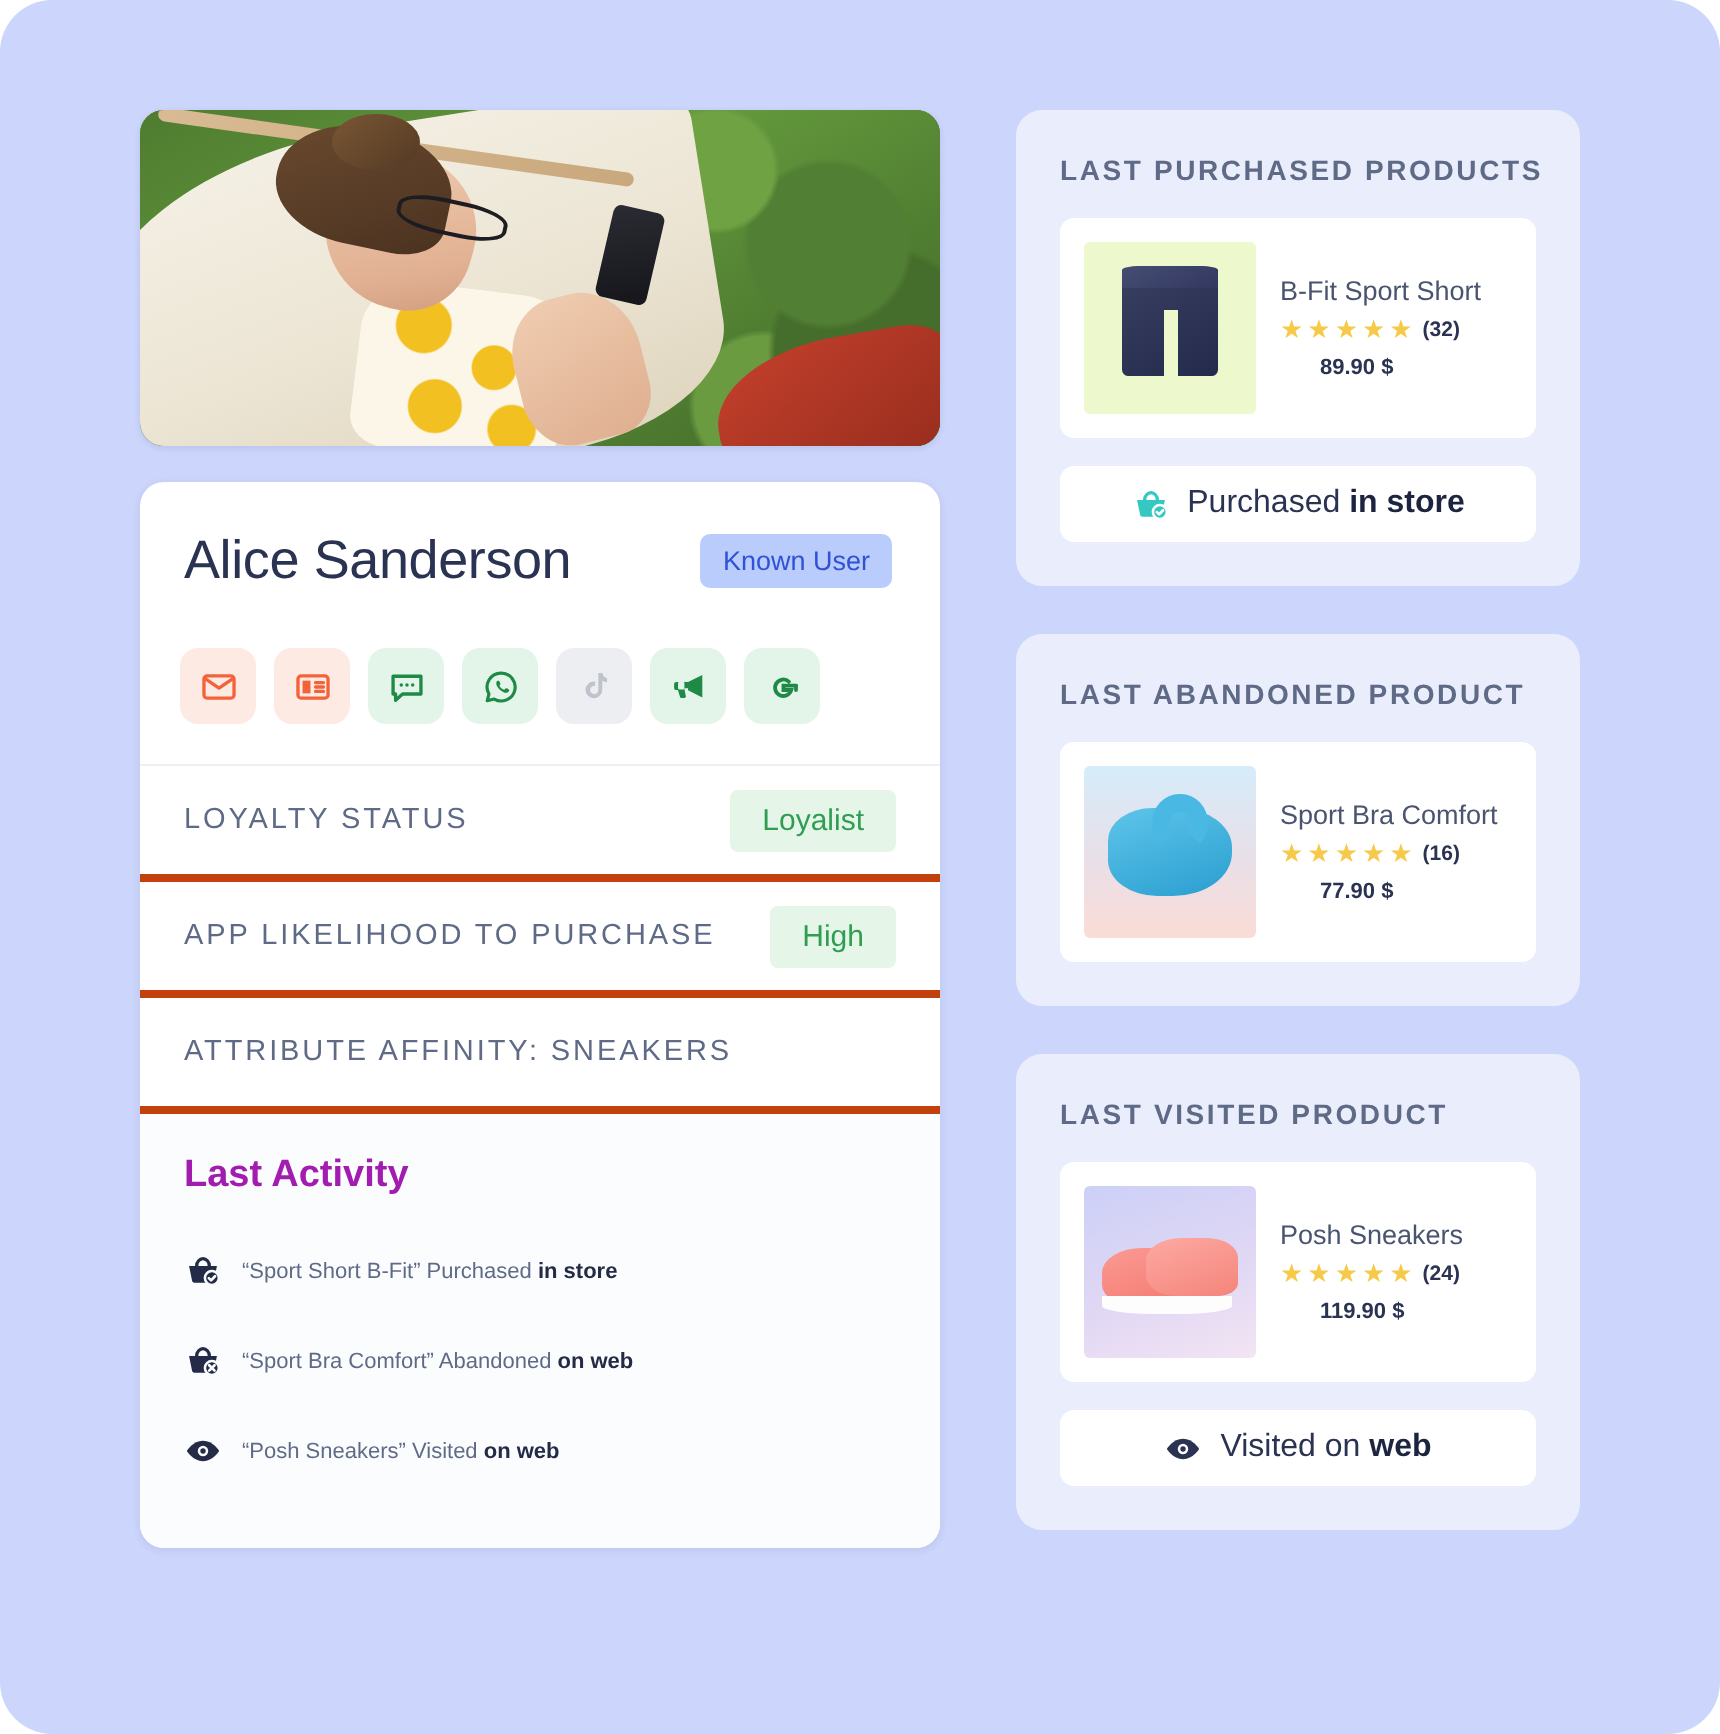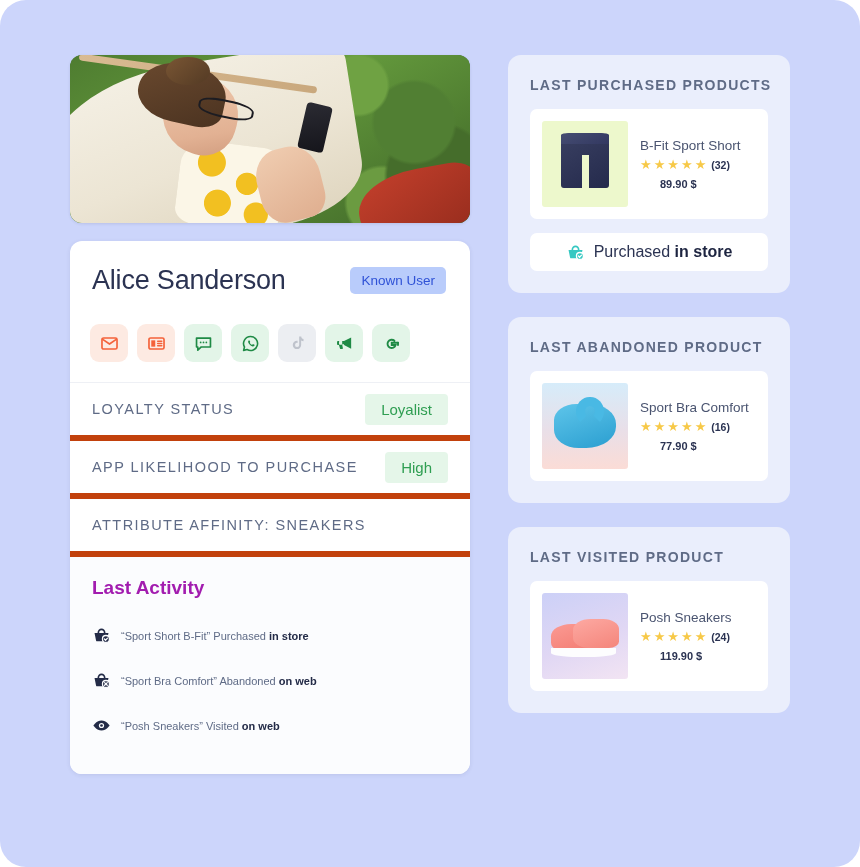--- a/index.html
+++ b/index.html
@@ -150,21 +150,21 @@
   }
   .ch svg{ display:block; }
   .ch-orange{ background:#fdeae2; }
   .ch-green{ background:#e3f5e8; }
   .ch-gray{ background:#eceef2; }
 
   .attr-row{
     display:flex; align-items:center; justify-content:space-between;
     padding:0 22px;
     height:58px;
-    border-bottom:6px solid #c2410c;
+    border-bottom:4px solid #c2410c;
   }
   .attr-label{
     font-size:14.5px; letter-spacing:1.45px;
     color:#5f6b86; text-transform:uppercase;
   }
   .attr-pill{
     background:#e5f6e9; color:#2f9e52;
     font-size:15px; padding:7px 16px; border-radius:4px;
   }
 
@@ -503,16 +503,26 @@
             <span class="star">★</span>
             <span class="star">★</span>
             <span class="star">★</span>
             <span class="star">★</span>
             <span class="star">★</span>
             <span class="rating-count">(24)</span>
           </div>
           <div class="prod-price">119.90 $</div>
         </div>
       </div>
+      <div class="rcard-footer">
+        <span class="fico">
+          <svg width="19" height="19" viewBox="0 0 24 24">
+            <path d="M1.8 12S5.6 5.6 12 5.6 22.2 12 22.2 12 18.4 18.4 12 18.4 1.8 12 1.8 12z" fill="#2b3352"></path>
+            <circle cx="12" cy="12" r="3.3" fill="#ffffff"></circle>
+            <circle cx="12" cy="12" r="1.7" fill="#2b3352"></circle>
+          </svg>
+        </span>
+        <span><span>Visited on </span><b>web</b></span>
+      </div>
     </div>
 
   </div>
 </div>
 
 </body></html>

